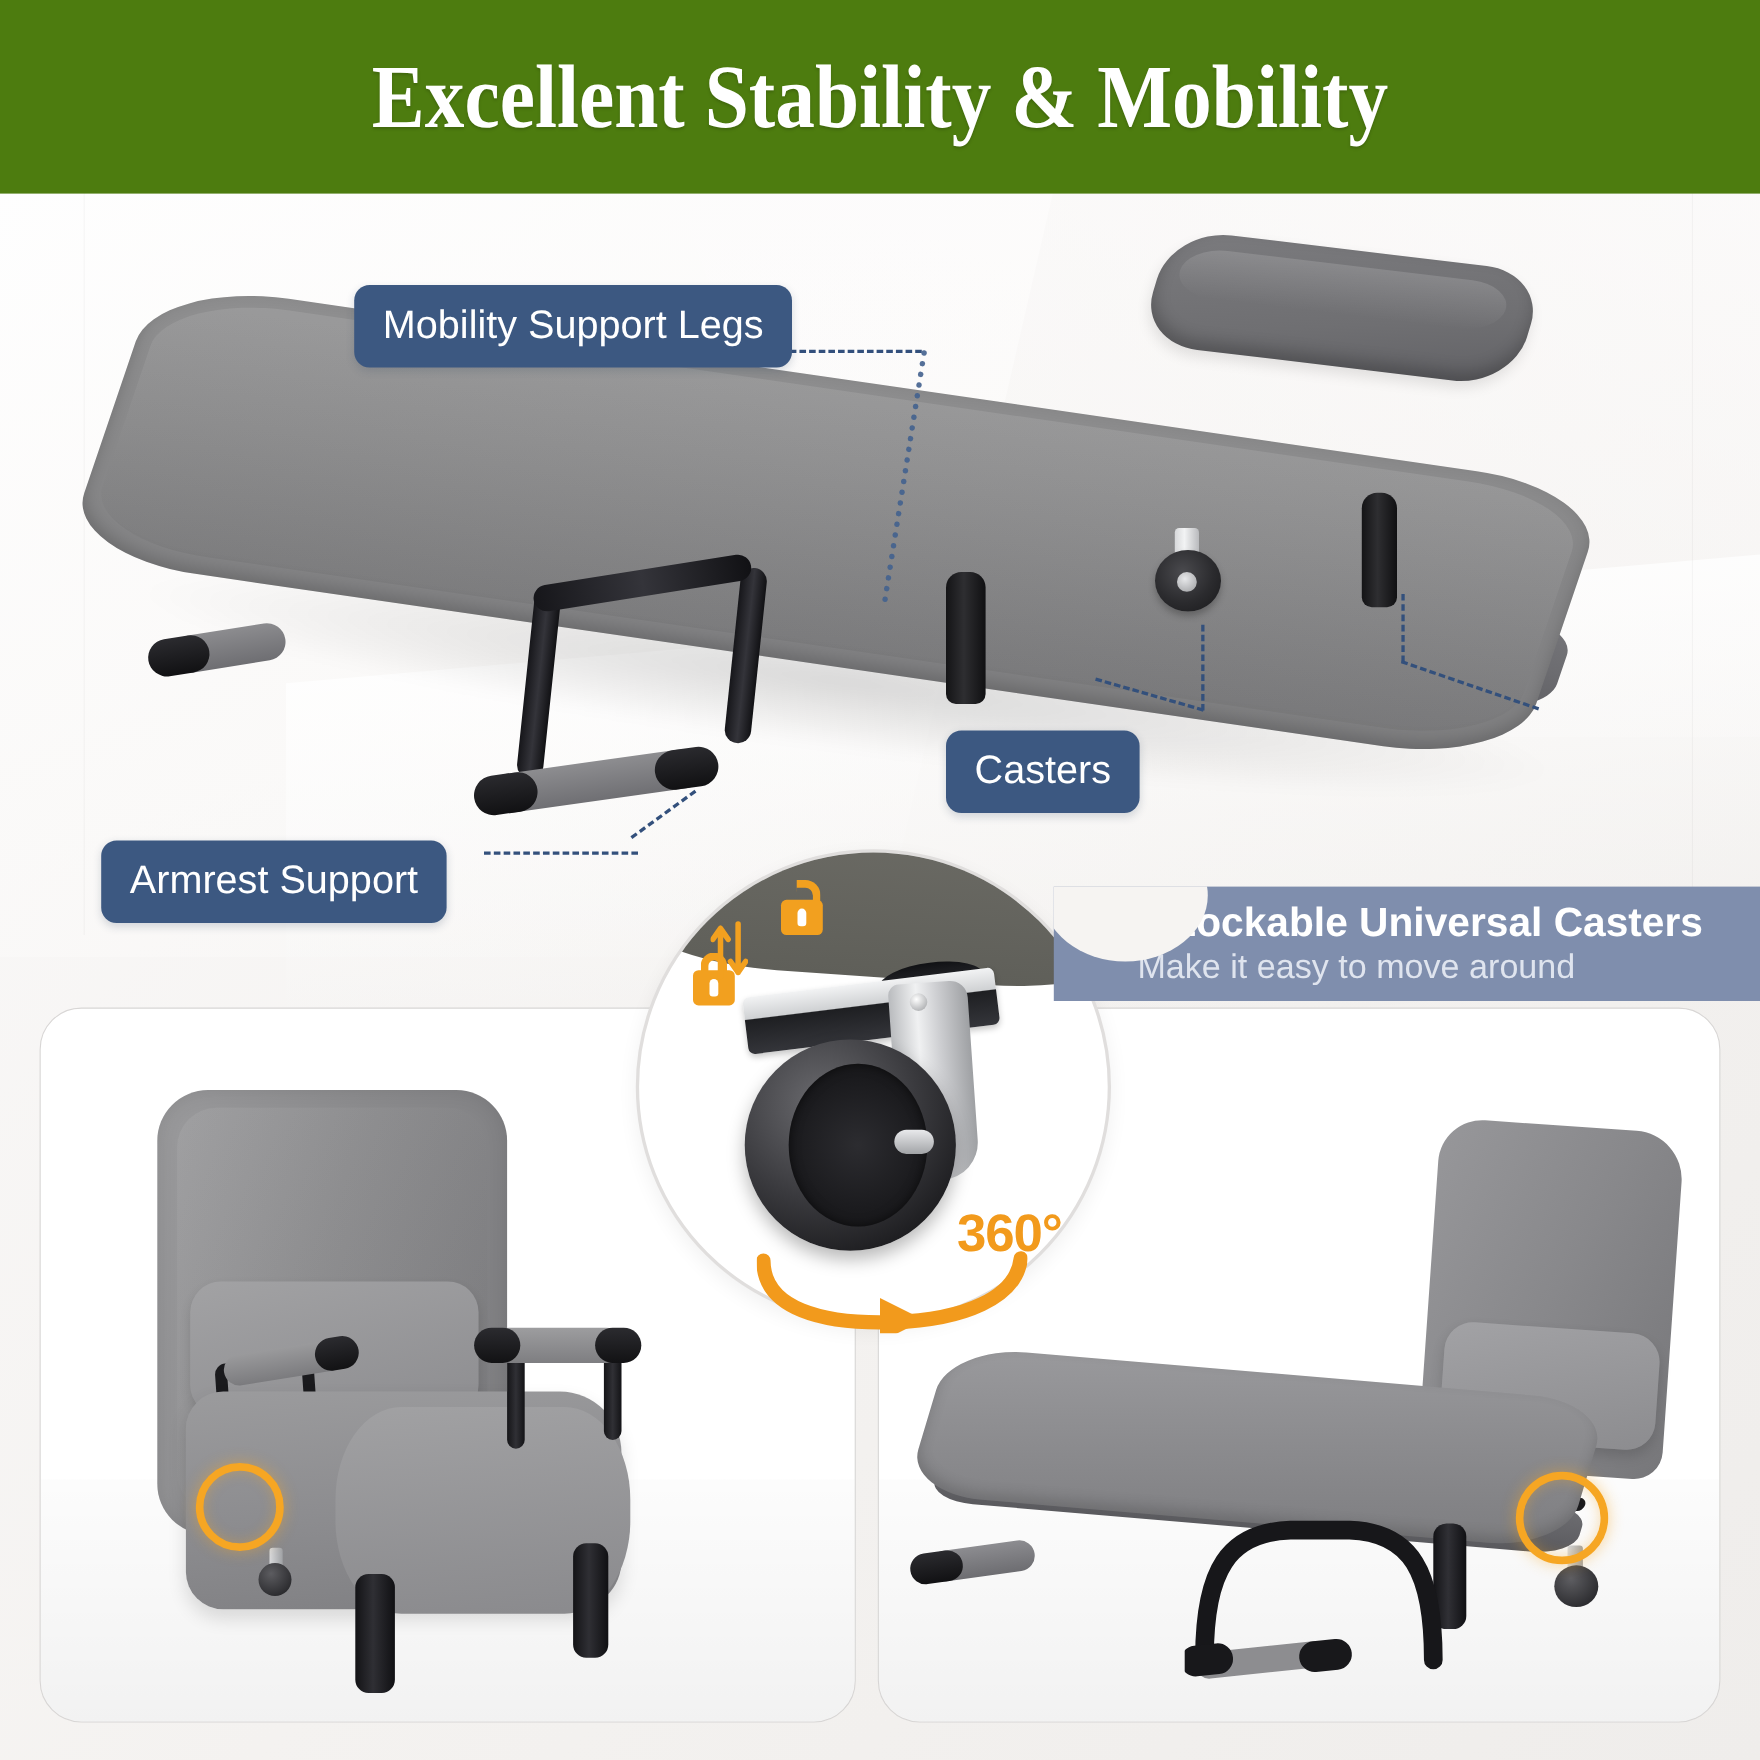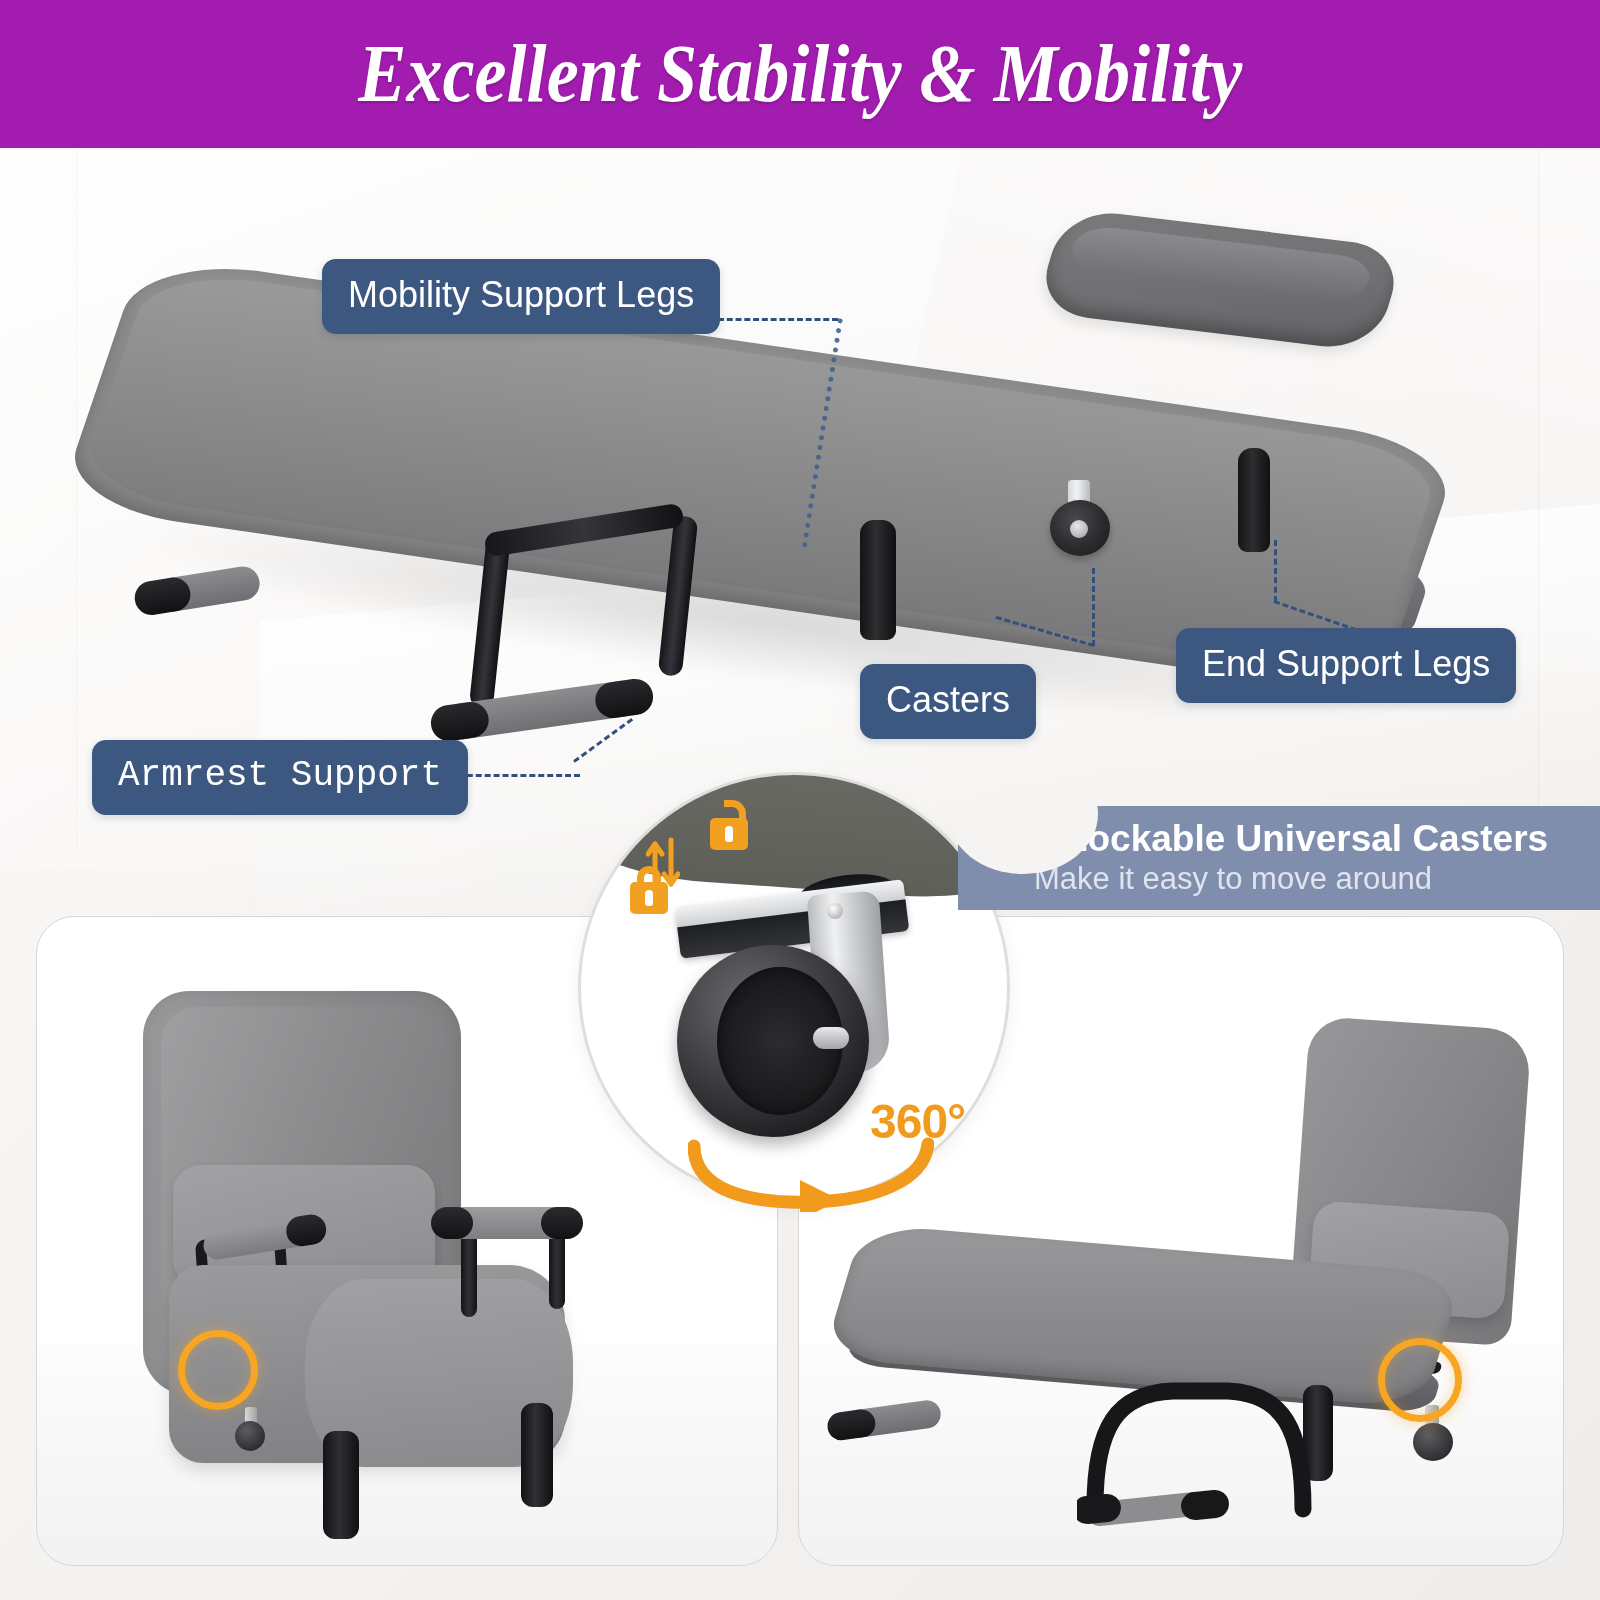--- a/index.html
+++ b/index.html
@@ -39,23 +39,23 @@
     transform: skewY(-5deg);
     background: linear-gradient(180deg, rgba(255,255,255,.9), rgba(238,236,234,.25));
   }
   .bg-hairline {
     position: absolute; top: 150px; width: 1px; height: 700px;
     background: rgba(0,0,0,.035);
   }
 
   
   .header {
-    position: absolute; left: 0; top: 0; width: 1600px; height: 148px;
-    background: #a21caf;
-    display: flex; align-items: center; justify-content: center; font-style: italic;
+    position: absolute; left: 0; top: 0; width: 1600px; height: 176px;
+    background: #4d7c0f;
+    display: flex; align-items: center; justify-content: center;
   }
   .header-title {
     font-family: "Liberation Serif", serif;
     font-weight: bold;
     font-size: 82px;
     color: #ffffff;
     letter-spacing: 0px;
     transform: scaleX(.88);
     text-shadow: 0 2px 3px rgba(0,0,0,.18);
     white-space: nowrap;
@@ -69,21 +69,21 @@
     border-radius: 14px;
     font-size: 36px;
     line-height: 1;
     padding: 18px 26px 21px 26px;
     white-space: nowrap;
     box-shadow: 0 3px 8px rgba(40,60,90,.18);
   }
   #pill-central { left: 322px; top: 259px; }
   #pill-end     { left: 1176px; top: 628px; }
   #pill-wheels  { left: 860px; top: 664px; }
-  #pill-armrest { left: 92px; top: 740px; font-family: Liberation Mono, monospace; }
+  #pill-armrest { left: 92px; top: 764px; }
 
   
   .leader { position: absolute; }
   .dline {
     position: absolute;
     border-top: 3px dashed #33507c;
     height: 0;
   }
   .vline {
     position: absolute;
@@ -570,23 +570,20 @@
     <div class="vline" style="left:1274px; top:540px; height:62px;"></div>
     <div class="dline" style="left:1274px; top:600px; width:132px; transform: rotate(19deg); transform-origin: left center;"></div>
   </div>
   <div class="leader">
     <div class="dline" style="left:440px; top:774px; width:140px;"></div>
     <div class="dline" style="left:574px; top:760px; width:72px; transform: rotate(-36deg); transform-origin: left center;"></div>
   </div>
 
   <div class="pill" id="pill-central">
     <span>Mobility Support Legs</span>
-  </div>
-  <div class="pill" id="pill-end">
-    <span>End Support Legs</span>
   </div>
   <div class="pill" id="pill-wheels">
     <span>Casters</span>
   </div>
   <div class="pill" id="pill-armrest">
     <span>Armrest Support</span>
   </div>
 
   <div class="card" id="card-left">
     <div class="floor"></div>

